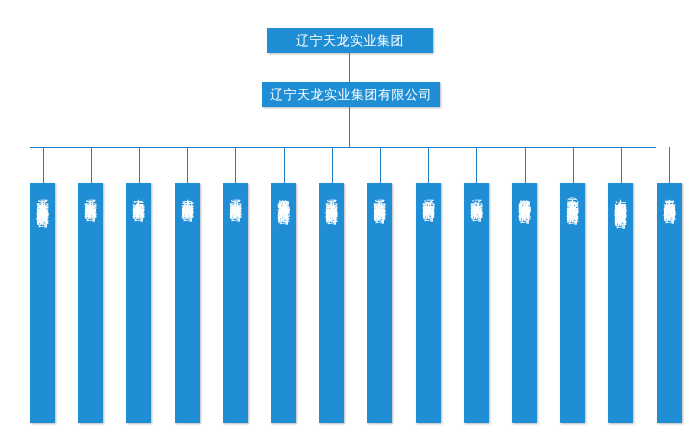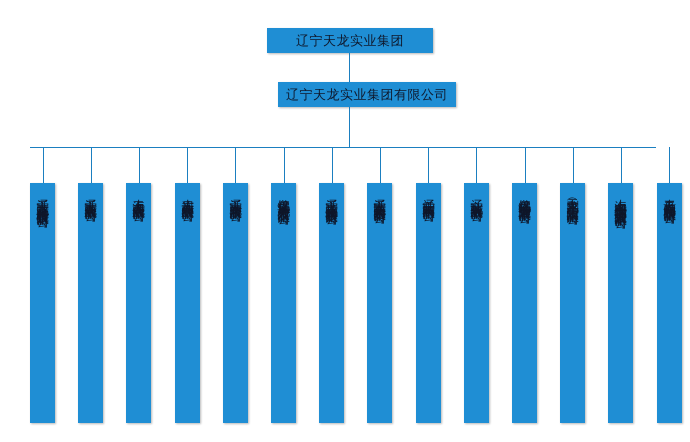--- a/index.html
+++ b/index.html
@@ -19,21 +19,21 @@
     position: relative;
     width: 690px;
     height: 442px;
     background: #ffffff;
   }
 
   
   .node {
     position: absolute;
     background: #1f8ed4;
-    color: #0f172a;
+    color: #ffffff;
     box-sizing: border-box;
     box-shadow: 1px 1px 2px rgba(0,0,0,0.28);
     display: flex;
     align-items: center;
     justify-content: center;
     text-align: left;
   }
 
   .node.root {
     left: 267px;
@@ -44,21 +44,20 @@
     letter-spacing: 0.5px;
   }
 
   .node.level2 {
     left: 262px;
     top: 82px;
     width: 178px;
     height: 25px;
     font-size: 13px;
     letter-spacing: 0.5px;
-    margin-left: 16px;
   }
 
   .node.leaf {
     top: 183px;
     width: 25px;
     height: 240px;
     font-size: 12.5px;
     line-height: 14.5px;
     align-items: flex-start;
     justify-content: center;

